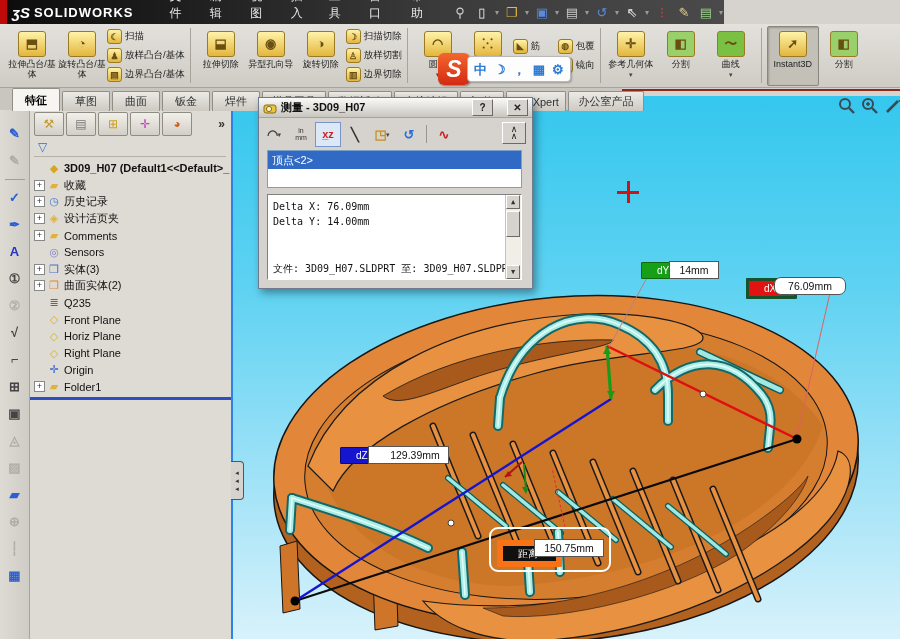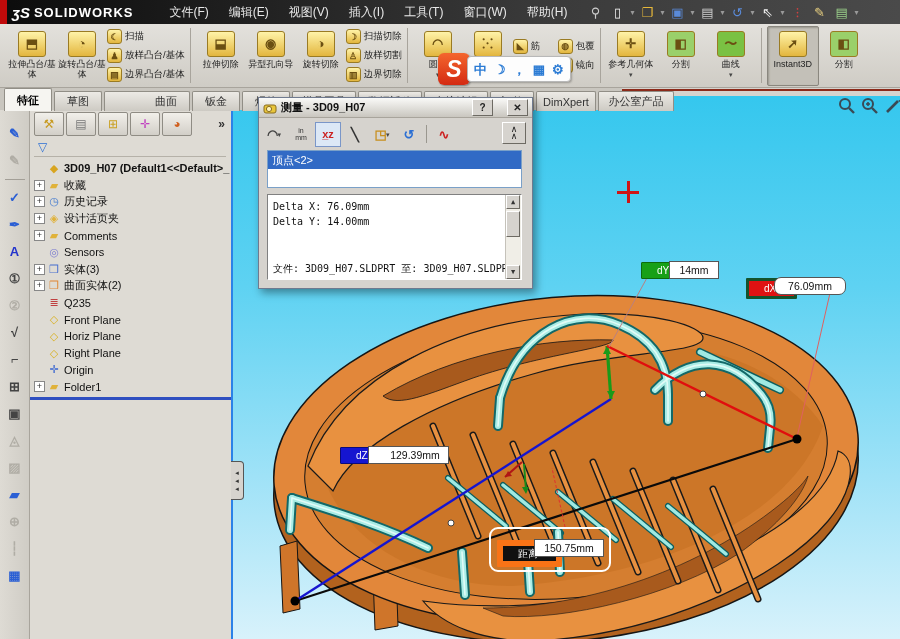--- a/index.html
+++ b/index.html
@@ -2,21 +2,21 @@
 <html><head>
 <meta charset="utf-8">
 <style>
   html,body{margin:0;padding:0;}
   .app{position:relative;width:900px;height:639px;overflow:hidden;
        font-family:"Liberation Sans",sans-serif;background:#d6d3ce;
        -webkit-font-smoothing:antialiased;}
   .abs{position:absolute;}
 
   
-  .titlebar{left:0;top:0;width:900px;height:24px;
+  .titlebar{left:0;top:0;width:724px;height:24px;
     background:linear-gradient(90deg,#0c0c0c 0%,#222 30%,#3a3a3a 60%,#4a4a4a 100%);
     display:flex;align-items:center;color:#eee;}
   .red-edge{left:0;top:0;width:7px;height:24px;background:#c00a0a;}
   .logo{display:flex;align-items:center;margin-left:12px;gap:4px;}
   .logo-glyph{font-style:italic;font-weight:bold;color:#fff;font-size:15px;}
   .logo-text{font-size:13px;font-weight:bold;letter-spacing:1px;color:#fff;}
   .menus{display:flex;margin-left:26px;}
   .menu-item{font-size:12px;color:#e8e8e8;padding:3px 10px;cursor:default;}
   .quickbar{display:flex;align-items:center;margin-left:8px;gap:2px;}
   .qicon{width:20px;height:18px;display:flex;align-items:center;justify-content:center;font-size:13px;}
@@ -292,23 +292,23 @@
         <span class="ime-ic">☽</span>
         <span class="ime-ic">，</span>
         <span class="ime-ic">▦</span>
         <span class="ime-ic">⚙</span>
       </div>
   </div>
 
   <div class="abs tabstrip"></div>
   <div class="abs maroon-line"></div>
   <div class="abs tabs" id="tabs">
-      <div class="tab active" style="width: 46px;">特征</div>
+      <div class="tab active" style="width: 46px; margin-left: 8px;">特征</div>
       <div class="tab" style="width: 46px;">草图</div>
-      <div class="tab" style="width: 46px; padding-left: 38px;">曲面</div>
+      <div class="tab" style="width: 46px;">曲面</div>
       <div class="tab" style="width: 46px;">钣金</div>
       <div class="tab" style="width: 46px;">焊件</div>
       <div class="tab" style="width: 62px;">模具工具</div>
       <div class="tab" style="width: 62px;">数据迁移</div>
       <div class="tab" style="width: 62px;">直接编辑</div>
       <div class="tab" style="width: 42px;">评估</div>
       <div class="tab" style="width: 58px;">DimXpert</div>
       <div class="tab" style="width: 74px;">办公室产品</div>
     </div>
 

